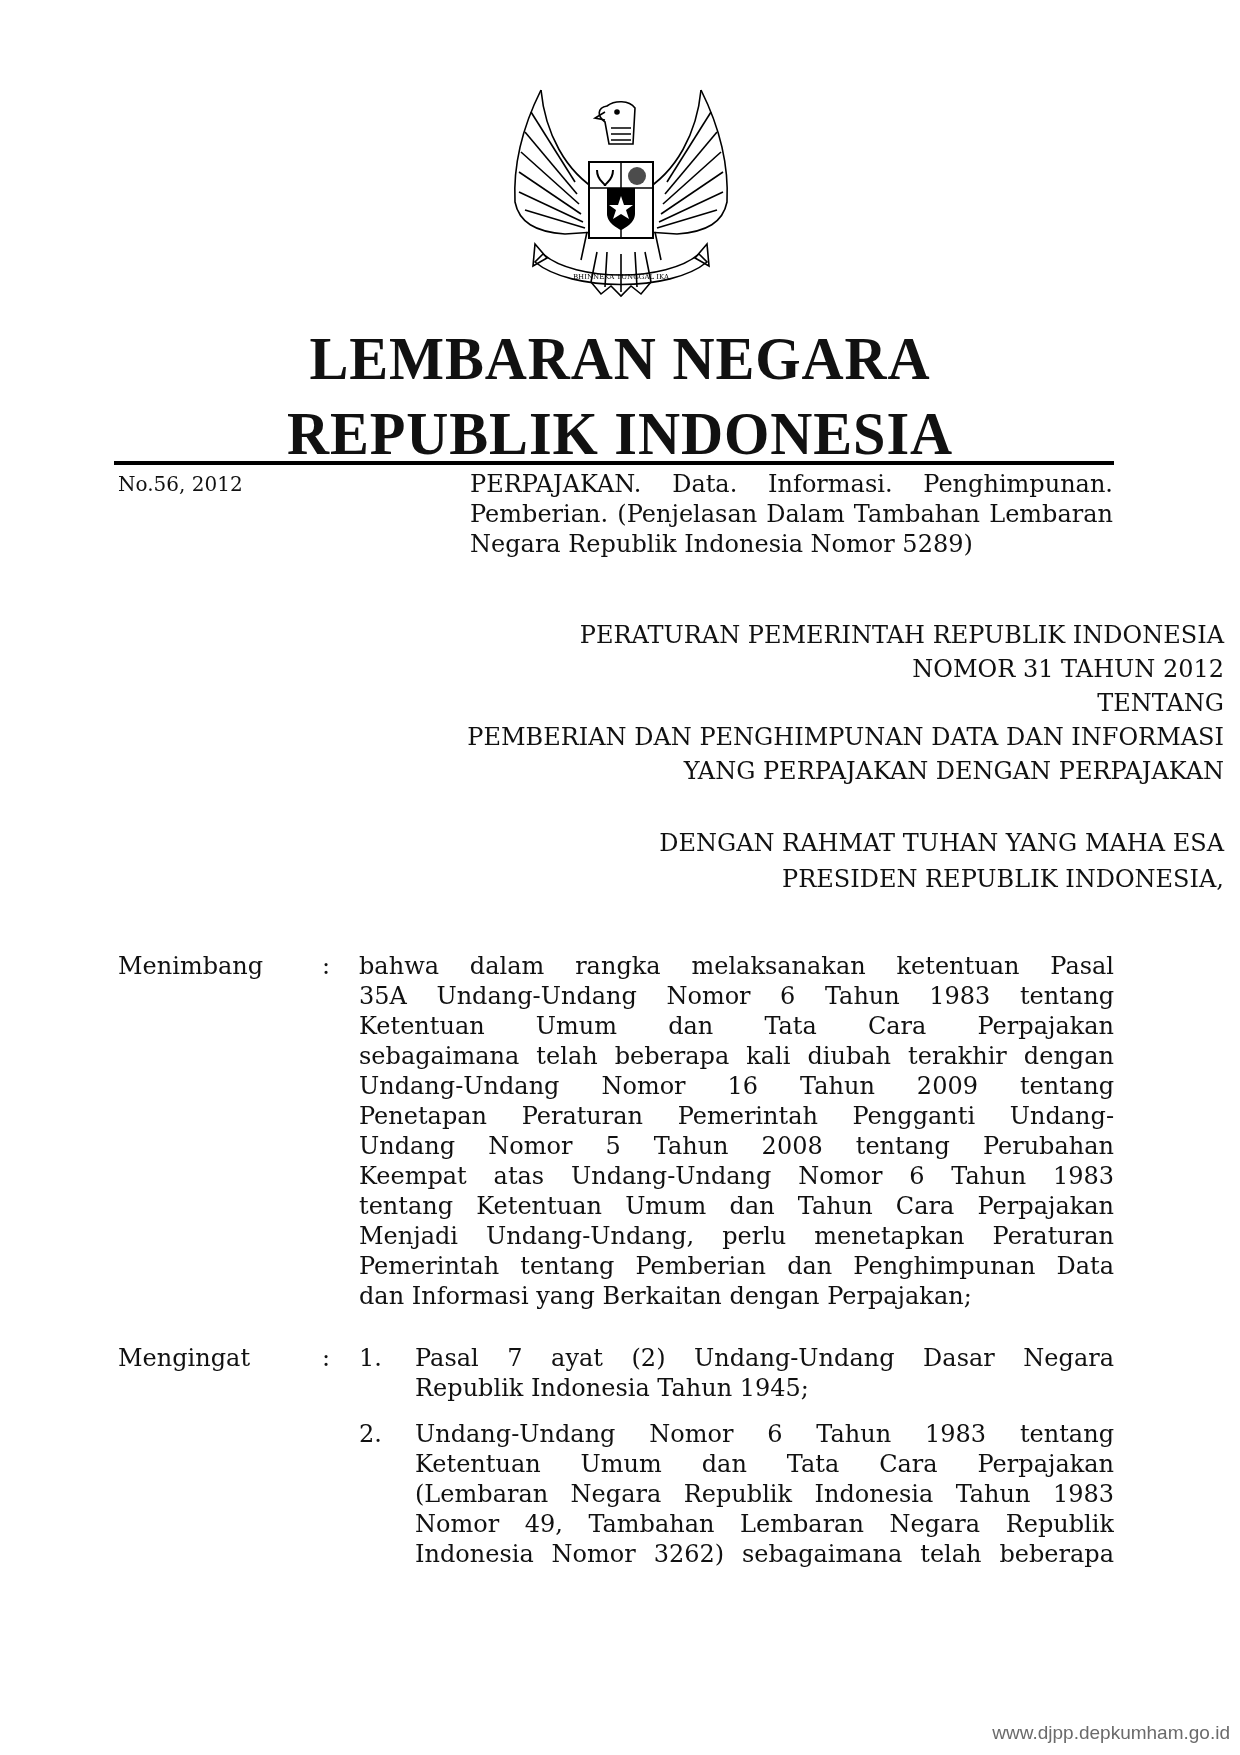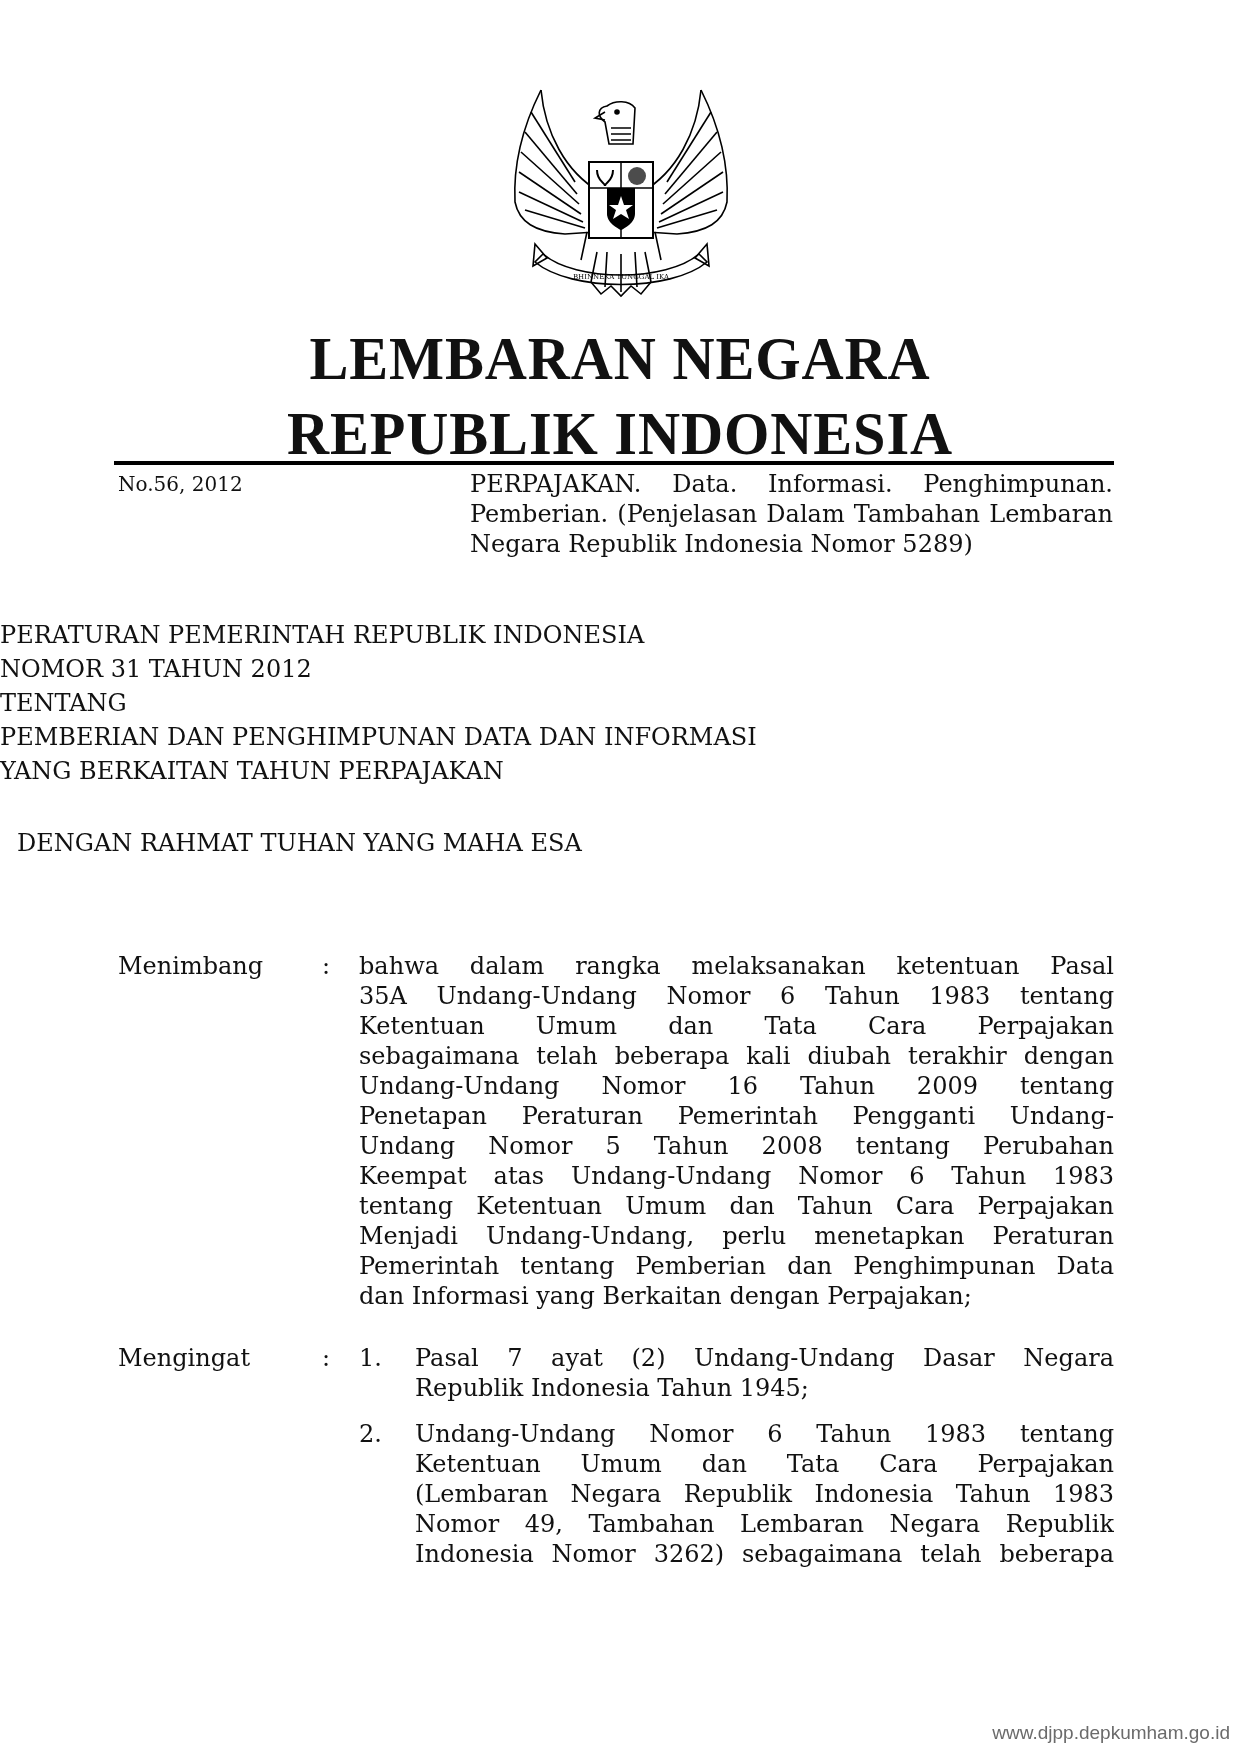--- a/index.html
+++ b/index.html
@@ -10,21 +10,21 @@
                 font-family: "Liberation Serif", serif; font-weight: bold; font-size: 62px;
                 letter-spacing: 1px; transform: scaleX(0.94); transform-origin: center; line-height: 1; }
     .mh1 { top: 327px; }
     .mh2 { top: 402px; }
     .rule { position: absolute; left: 114px; top: 461px; width: 1000px; height: 4px; background: #000; }
     .no { position: absolute; left: 118px; top: 469px; font-size: 20px; line-height: 30px; }
     .summary { position: absolute; left: 470px; top: 469px; width: 643px; font-size: 24px;
                line-height: 30px; text-align: justify; }
     .summary .l { display: block; text-align: justify; text-align-last: justify; }
     .summary .l.last { text-align-last: left; }
-    .title-block { position: absolute; left: 0; width: 1224px; text-align: left; font-size: 24px; line-height: 34px; }
+    .title-block { position: absolute; left: 0; width: 1224px; text-align: right; font-size: 24px; line-height: 34px; }
     .tb1 { top: 618px; }
     .tb2 { top: 826px; }
     .tb2 div { margin-bottom: 2px; padding-left: 17px; }
     .section { position: absolute; left: 118px; width: 996px; font-size: 24px; line-height: 30px; }
     .sec-label { position: absolute; left: 0; top: 0; }
     .sec-colon { position: absolute; left: 204px; top: 0; }
     .sec-body { position: absolute; left: 241px; width: 755px; top: 0; }
     .jl { display: block; text-align: justify; text-align-last: justify; white-space: nowrap; overflow: hidden; }
     .jl.last { text-align-last: left; }
     .menimbang { top: 951px; }
@@ -94,24 +94,25 @@
   <span class="l">PERPAJAKAN. Data. Informasi. Penghimpunan.</span>
   <span class="l">Pemberian. (Penjelasan Dalam Tambahan Lembaran</span>
   <span class="l last">Negara Republik Indonesia Nomor 5289)</span>
 </div>
 
 <div class="title-block tb1">
   <div>PERATURAN PEMERINTAH REPUBLIK INDONESIA</div>
   <div>NOMOR 31 TAHUN 2012</div>
   <div>TENTANG</div>
   <div>PEMBERIAN DAN PENGHIMPUNAN DATA DAN INFORMASI</div>
-  <div>YANG BERKAITAN TAHUN PERPAJAKAN</div>
+  <div>YANG PERPAJAKAN DENGAN PERPAJAKAN</div>
 </div>
 <div class="title-block tb2">
   <div>DENGAN RAHMAT TUHAN YANG MAHA ESA</div>
+  <div>PRESIDEN REPUBLIK INDONESIA,</div>
 </div>
 
 <div class="section menimbang">
   <span class="sec-label">Menimbang</span>
   <span class="sec-colon">:</span>
   <div class="sec-body">
     <span class="jl">bahwa dalam rangka melaksanakan ketentuan Pasal</span>
     <span class="jl">35A Undang-Undang Nomor 6 Tahun 1983 tentang</span>
     <span class="jl">Ketentuan Umum dan Tata Cara Perpajakan</span>
     <span class="jl">sebagaimana telah beberapa kali diubah terakhir dengan</span>

